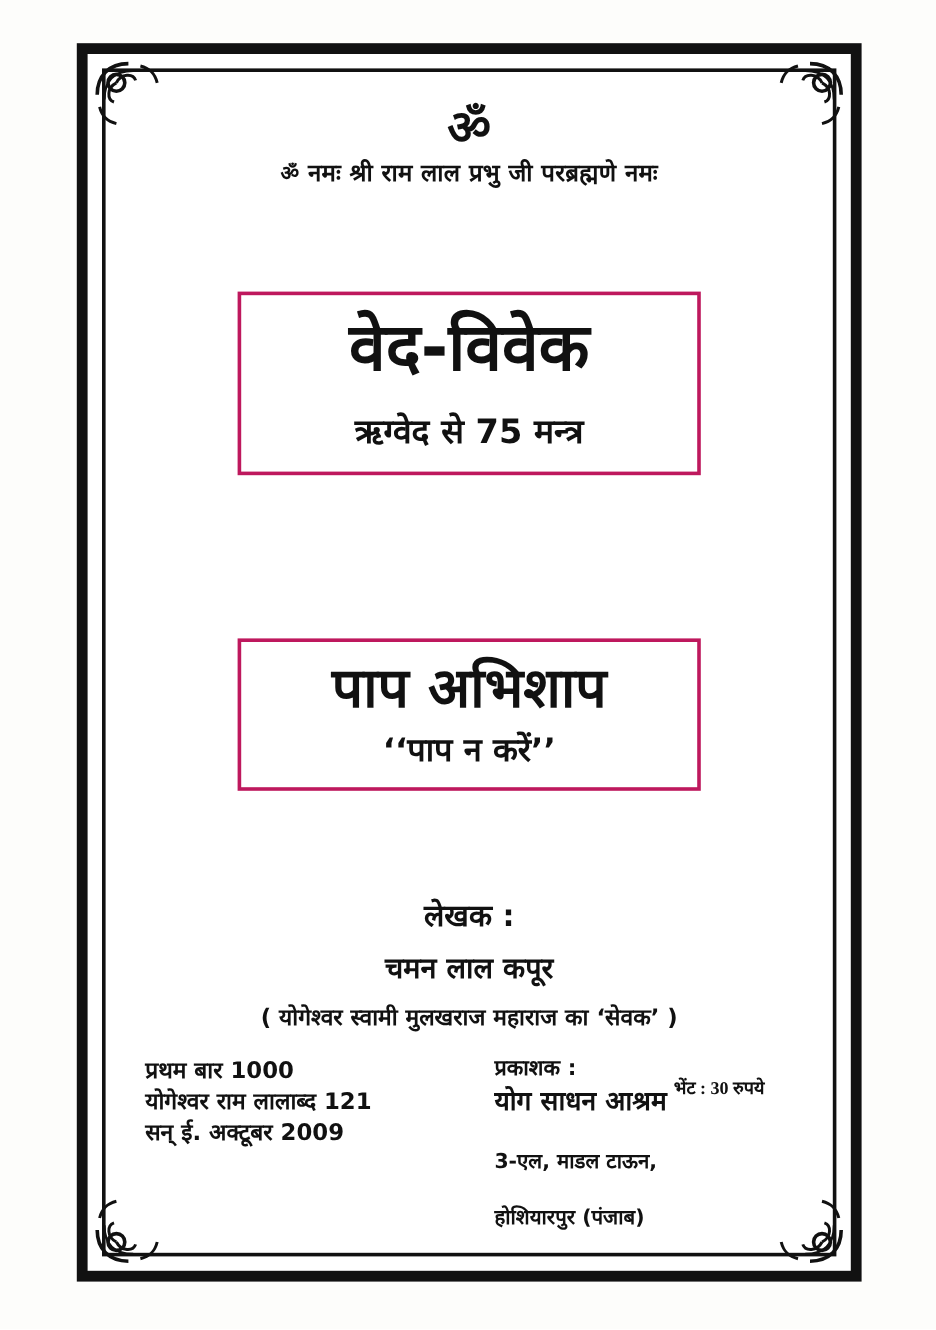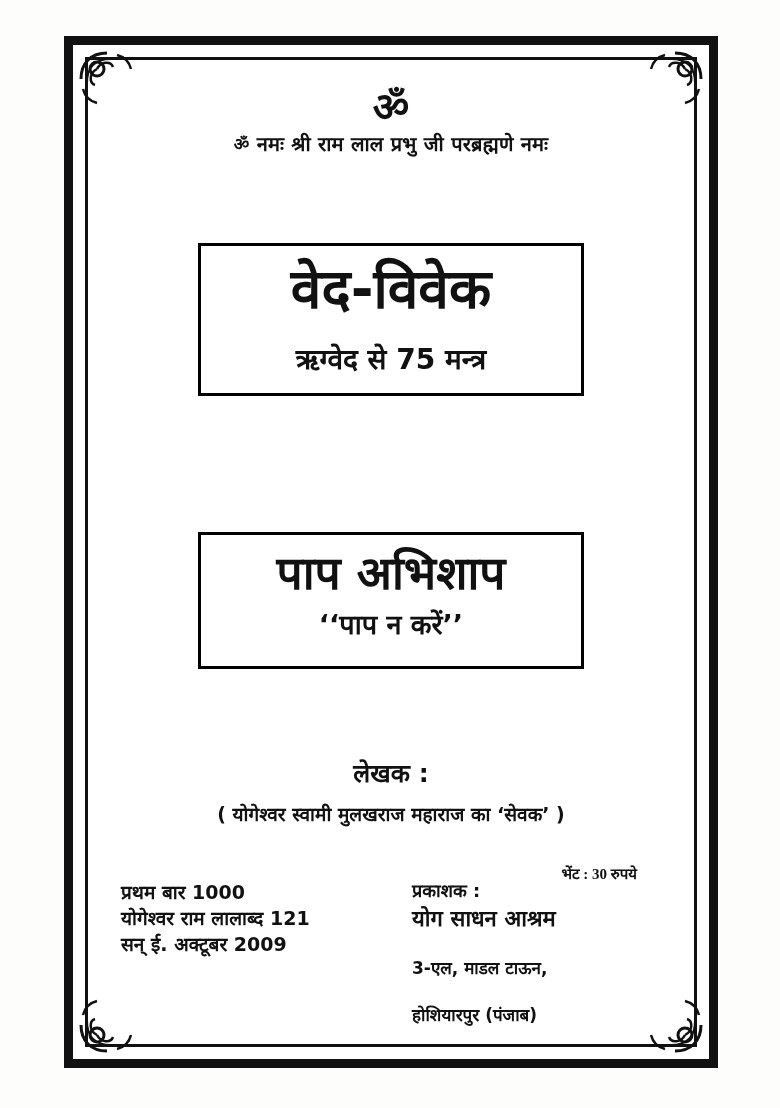--- a/index.html
+++ b/index.html
@@ -81,34 +81,34 @@
     letter-spacing: 0.2px;
     white-space: nowrap;
   }
   .invocation .om-small {
     font-size: 17px;
     vertical-align: 1px;
   }
 
   
   .title-box {
-    border: 3px solid #000000;
+    border: 3px solid #be185d;
     margin: 0 auto;
     text-align: center;
     background: #ffffff;
   }
   .title-box.first {
     width: 380px;
     margin-top: 86px;
     padding: 14px 0 16px 0;
   }
   .title-box.second {
     width: 380px;
     margin-top: 136px;
-    padding: 14px 0 24px 0;
+    padding: 14px 0 14px 0;
   }
   .main-title {
     font-size: 55px;
     font-weight: 700;
     line-height: 1.08;
     font-family: "DejaVu Sans", sans-serif;
   }
   .sub-title {
     font-size: 28px;
     font-weight: 700;
@@ -256,20 +256,21 @@
         <div class="sub-title">ऋग्वेद से 75 मन्त्र</div>
       </div>
 
       <div class="title-box second">
         <div class="main-title second-title">पाप अभिशाप</div>
         <div class="sub-title quote">‘‘पाप न करें’’</div>
       </div>
 
       <div class="author-block">
         <div class="author-label">लेखक :</div>
+        <div class="author-name">चमन लाल कपूर</div>
         <div class="author-note">( योगेश्वर स्वामी मुलखराज महाराज का ‘सेवक’ )</div>
       </div>
 
       <div class="price-line">भेंट : 30 रुपये</div>
 
       <div class="imprint">
         <div class="imprint-col left">
           <div class="line">प्रथम बार 1000</div>
           <div class="line">योगेश्वर राम लालाब्द 121</div>
           <div class="line">सन् ई. अक्टूबर 2009</div>

